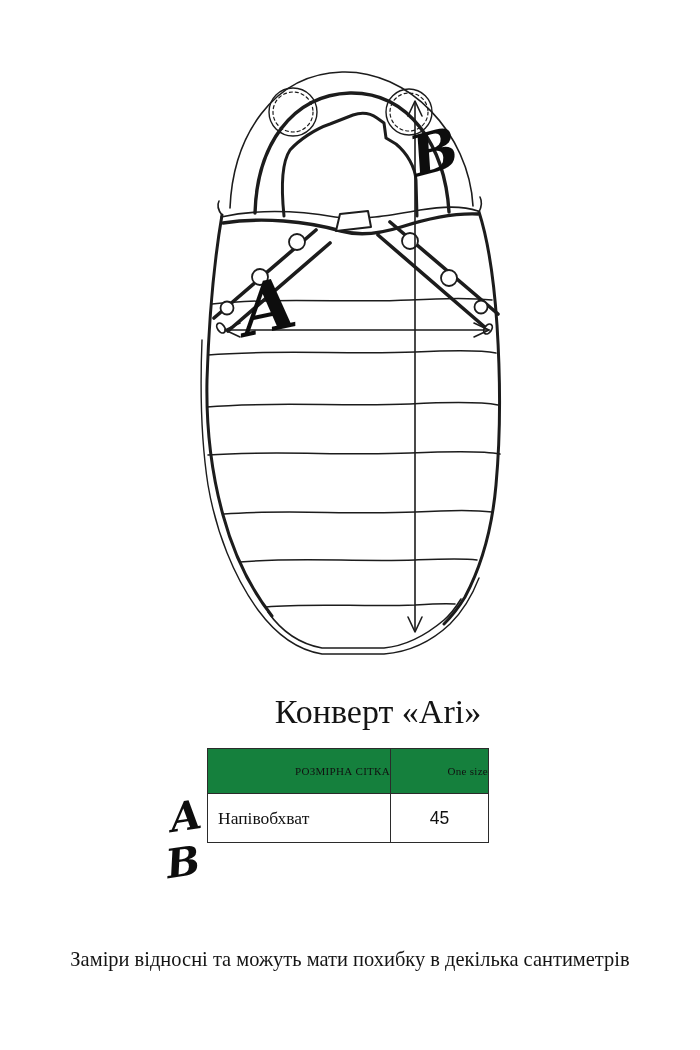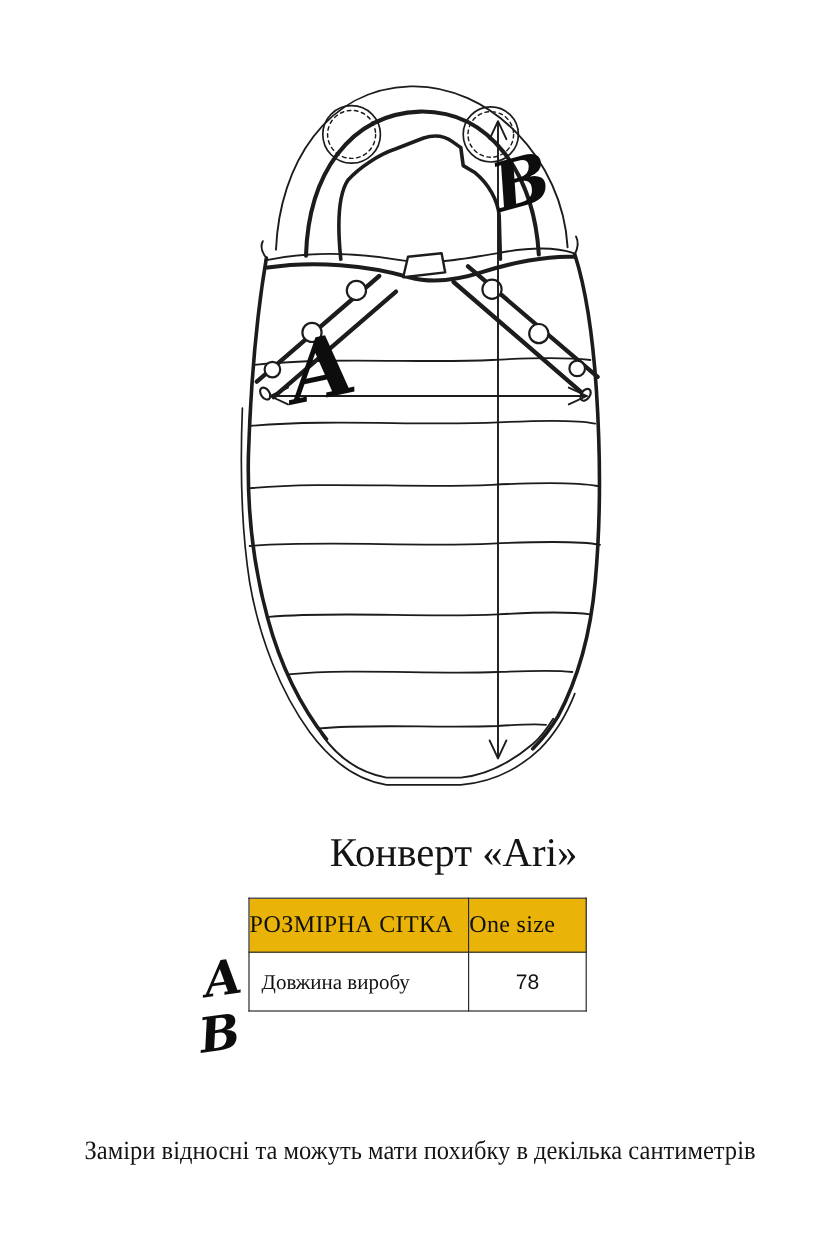--- a/index.html
+++ b/index.html
@@ -14,22 +14,22 @@
   .title {
     position:absolute; top:692px; left:0; width:700px; text-align:center;
     font-size:34px; line-height:40px; color:#141414;margin-left:28px;
   }
   .size-table {
     position:absolute; top:748px; left:207px;
     border-collapse:collapse; table-layout:fixed;
   }
   .size-table th, .size-table td { border:1.6px solid #2b2b2b; padding:0; }
   .size-table th {
-    background:#eab308; height:44px; font-weight:normal; font-size:20px;
-    letter-spacing:0.3px; text-align:left;
+    background:#15803d; height:44px; font-weight:normal; font-size:11px;
+    letter-spacing:0.3px; text-align:right;
   }
   .col-param { width:183px; } .col-size { width:98px; }
   .size-table tbody td { height:45px; font-size:17.5px; background:#fff; }
   .size-table tbody tr:last-child td { height:48px; }
   .cell-param { padding-left:10px !important; text-align:left; }
   .cell-value { text-align:center; font-family:"Liberation Sans", sans-serif; font-size:19px; }
   .script-letter {
     position:absolute; font-family:"DejaVu Serif", serif; font-style:italic;
     font-weight:bold; font-size:40px; color:#0d0d0d; transform:rotate(-8deg);
   }
@@ -137,20 +137,20 @@
         <col class="col-size">
       </colgroup>
     <thead>
       <tr>
         <th>РОЗМІРНА СІТКА</th>
         <th>One size</th>
       </tr>
     </thead>
     <tbody>
       <tr>
-        <td class="cell-param">Довжина виробу</td>
-        <td class="cell-value">78</td>
+        <td class="cell-param">Напівобхват</td>
+        <td class="cell-value">45</td>
       </tr>
     </tbody>
   </table>
 
   <div class="note">Заміри відносні та можуть мати похибку в декілька сантиметрів</div>
 </div>
 
 </body></html>

